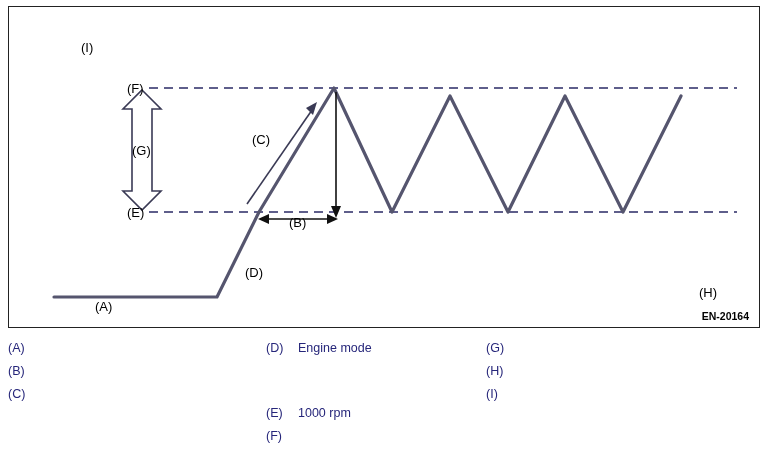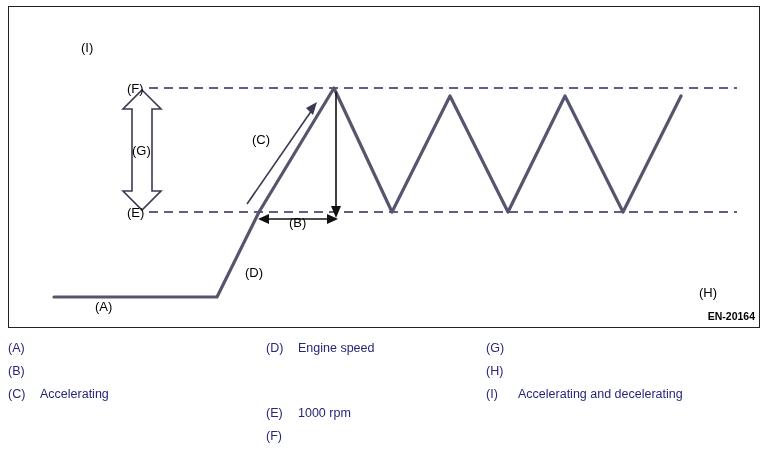--- a/index.html
+++ b/index.html
@@ -71,21 +71,21 @@
     width: 32px;
     flex: 0 0 32px;
     color: #26267a;
   }
   .legend-text {
     flex: 1 1 auto;
     color: #26267a;
   }
   .diag-code {
     position: absolute;
-    right: 4px;
+    right: 10px;
     bottom: 5px;
     font-size: 10.5px;
     color: #000000;
     font-weight: bold;
     font-family: "Liberation Sans", sans-serif;
   }
 </style>
 </head>
 <body>
 
@@ -131,45 +131,43 @@
 
     <div class="legend-col c1">
       <div class="legend-item">
         <div class="legend-key">(A)</div>
       </div>
       <div class="legend-item">
         <div class="legend-key">(B)</div>
       </div>
       <div class="legend-item">
         <div class="legend-key">(C)</div>
-        <div class="legend-text">Accelerating</div>
       </div>
     </div>
 
     <div class="legend-col c2">
       <div class="legend-item">
         <div class="legend-key">(D)</div>
-        <div class="legend-text">Engine speed</div>
+        <div class="legend-text">Engine mode</div>
       </div>
       <div class="legend-item" style="margin-top:42px;">
         <div class="legend-key">(E)</div>
         <div class="legend-text">1000 rpm</div>
       </div>
       <div class="legend-item">
         <div class="legend-key">(F)</div>
       </div>
     </div>
 
     <div class="legend-col c3">
       <div class="legend-item">
         <div class="legend-key">(G)</div>
       </div>
       <div class="legend-item">
         <div class="legend-key">(H)</div>
       </div>
       <div class="legend-item">
         <div class="legend-key">(I)</div>
-        <div class="legend-text">Accelerating and decelerating</div>
       </div>
     </div>
 
   </div>
 </div>
 
 </body></html>

